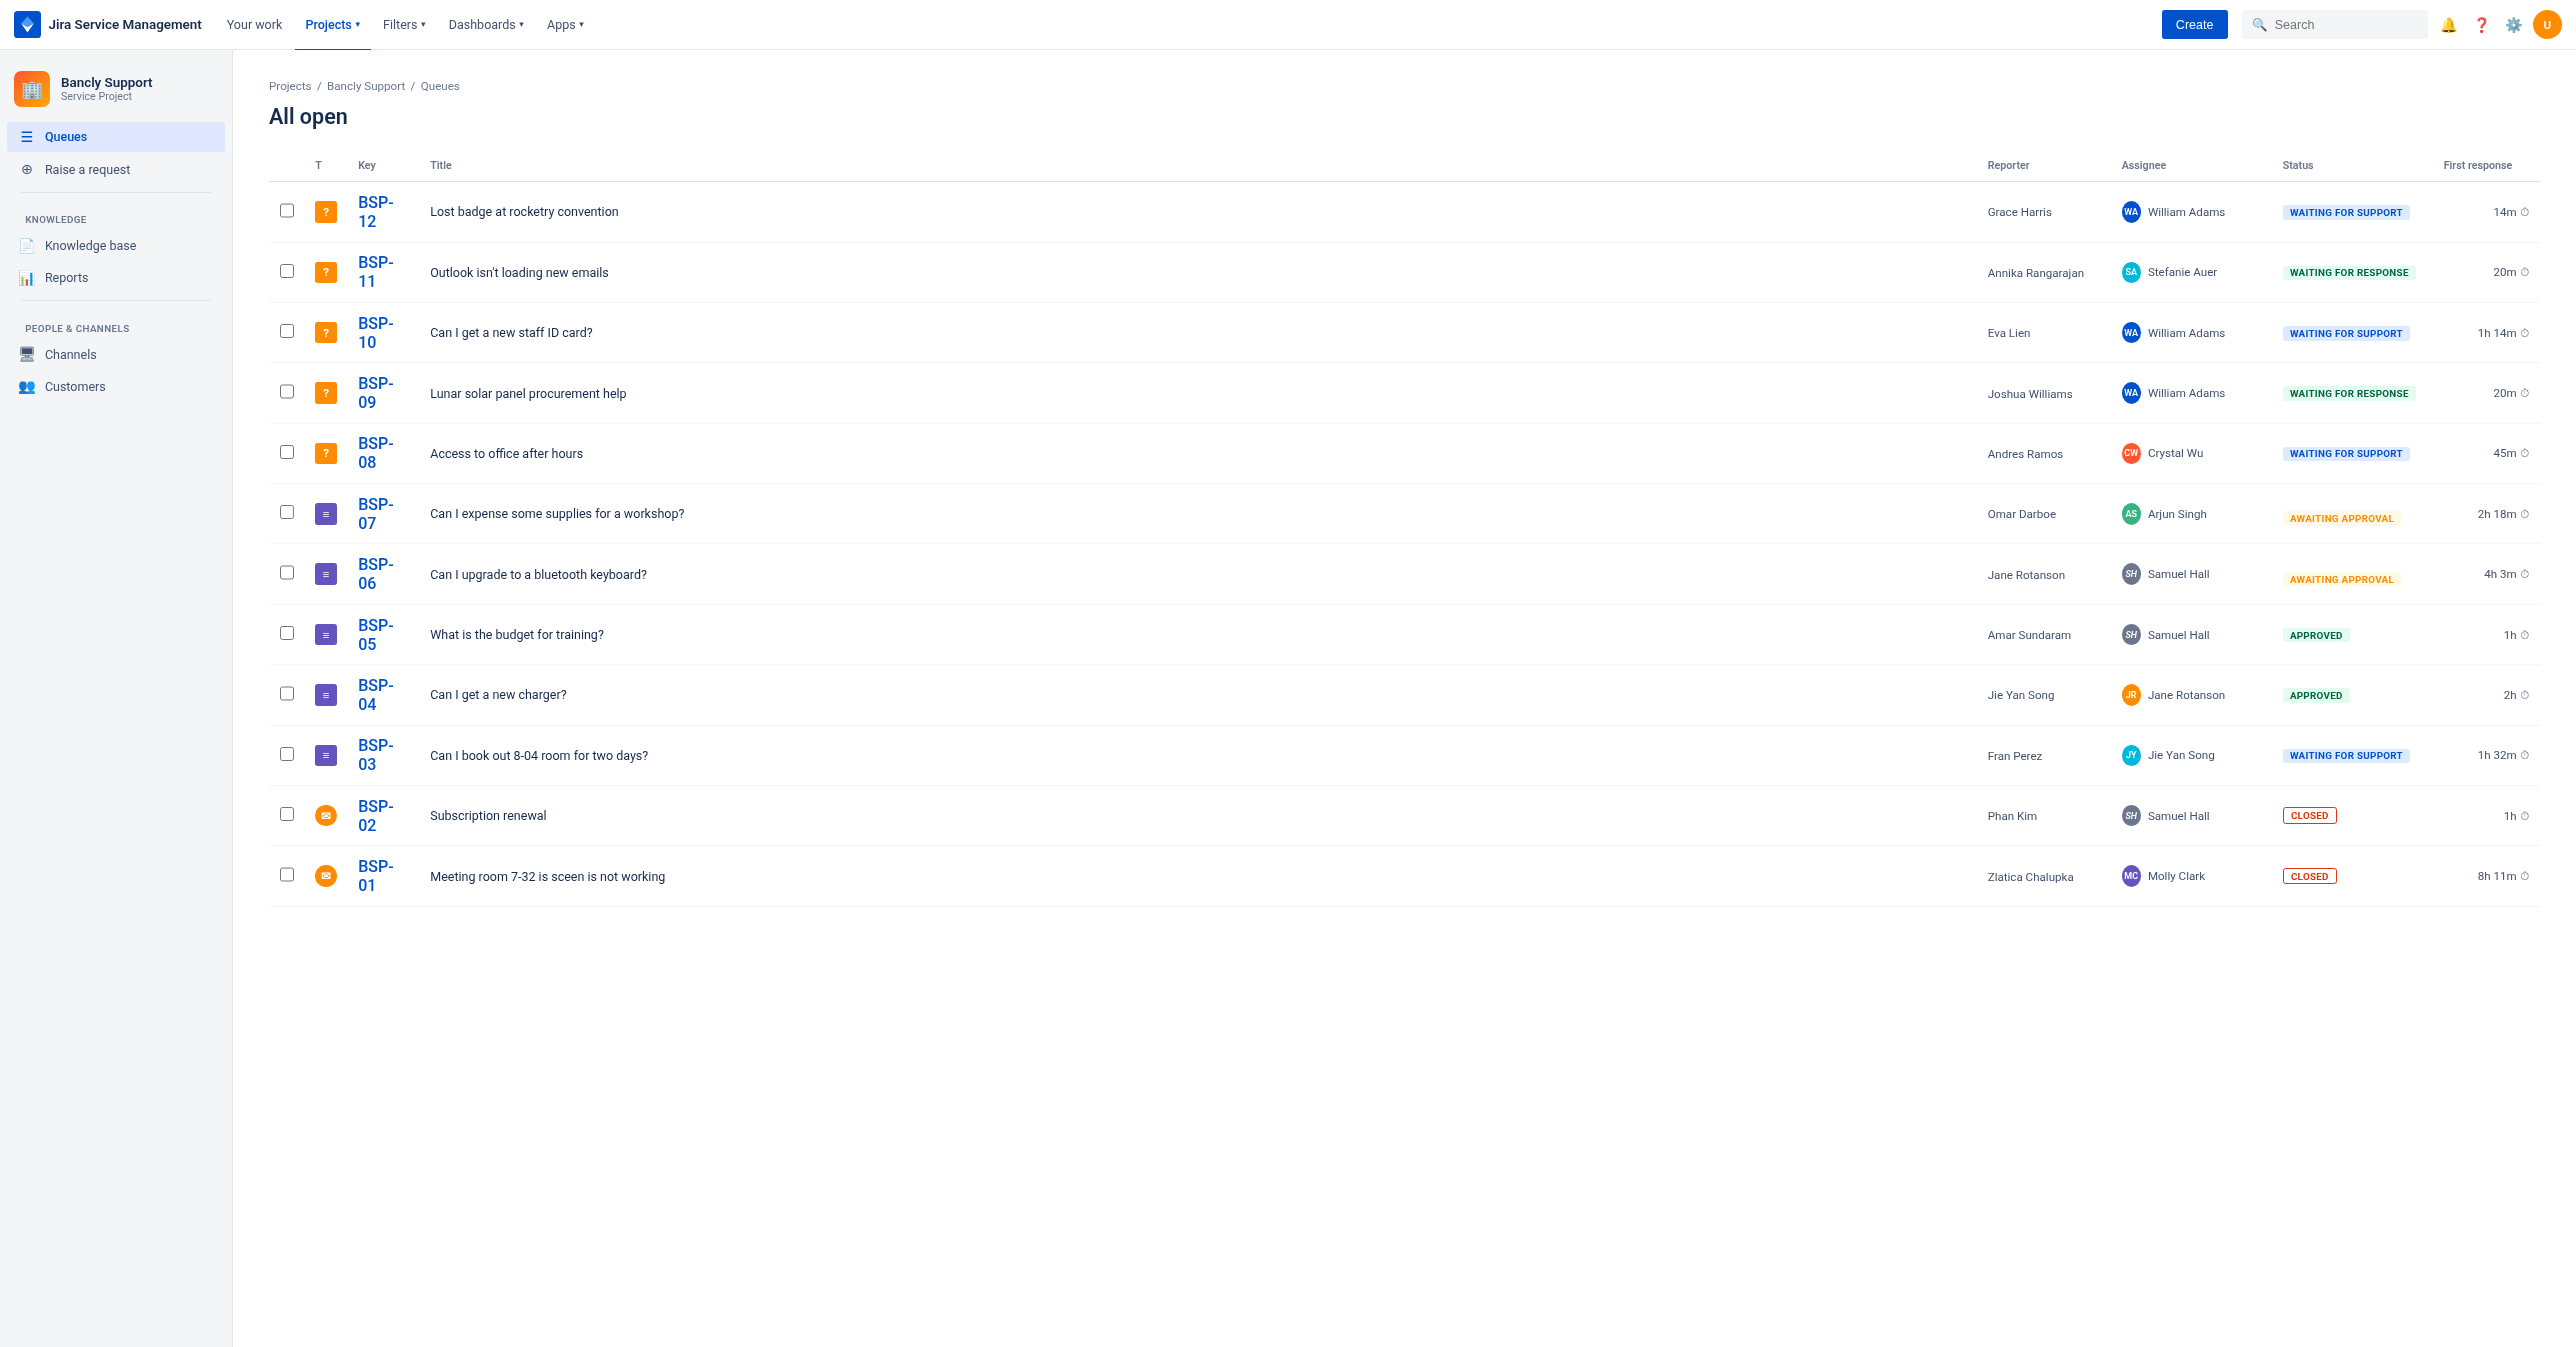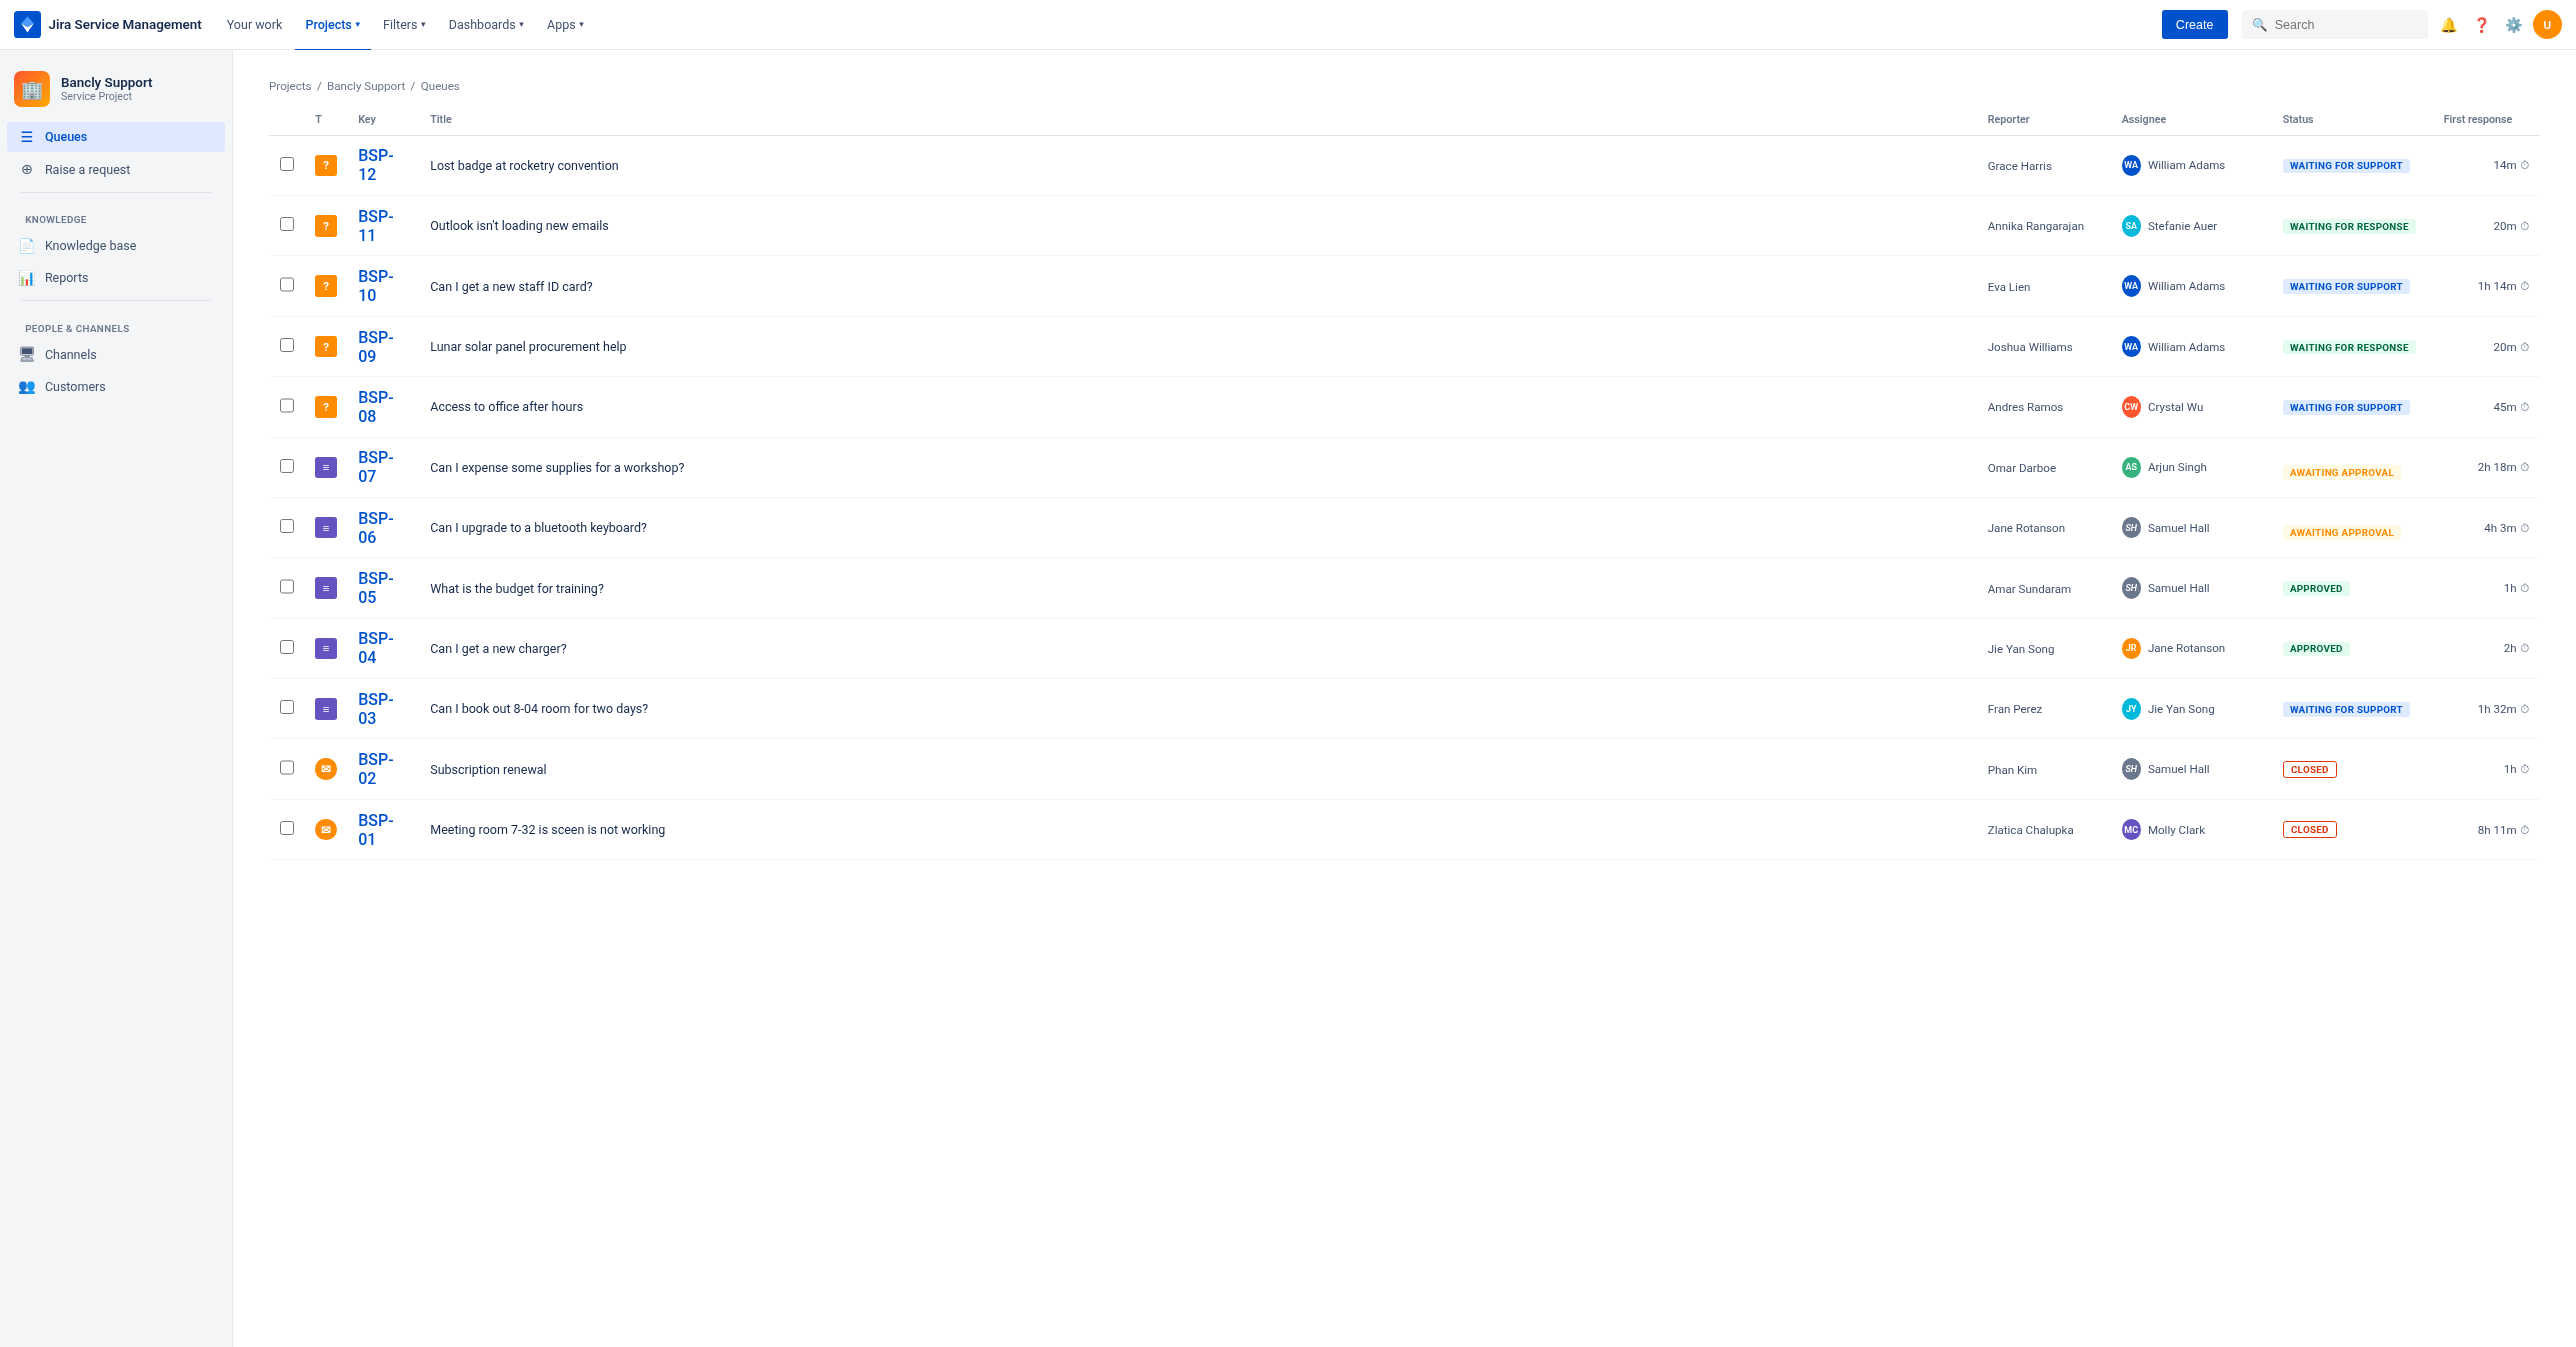--- a/index.html
+++ b/index.html
@@ -243,20 +243,21 @@
 
   <main class="main">
     <div class="breadcrumb">
       <a href="#">Projects</a>
       <span class="breadcrumb-sep">/</span>
       <a href="#">Bancly Support</a>
       <span class="breadcrumb-sep">/</span>
       <a href="#">Queues</a>
     </div>
 
+    <h1 class="page-title">All open</h1>
 
     <table class="queue-table">
       <thead>
         <tr>
           <th class="col-check"></th>
           <th class="col-t">T</th>
           <th class="col-key">Key</th>
           <th class="col-title">Title</th>
           <th class="col-reporter">Reporter</th>
           <th class="col-assignee">Assignee</th>

